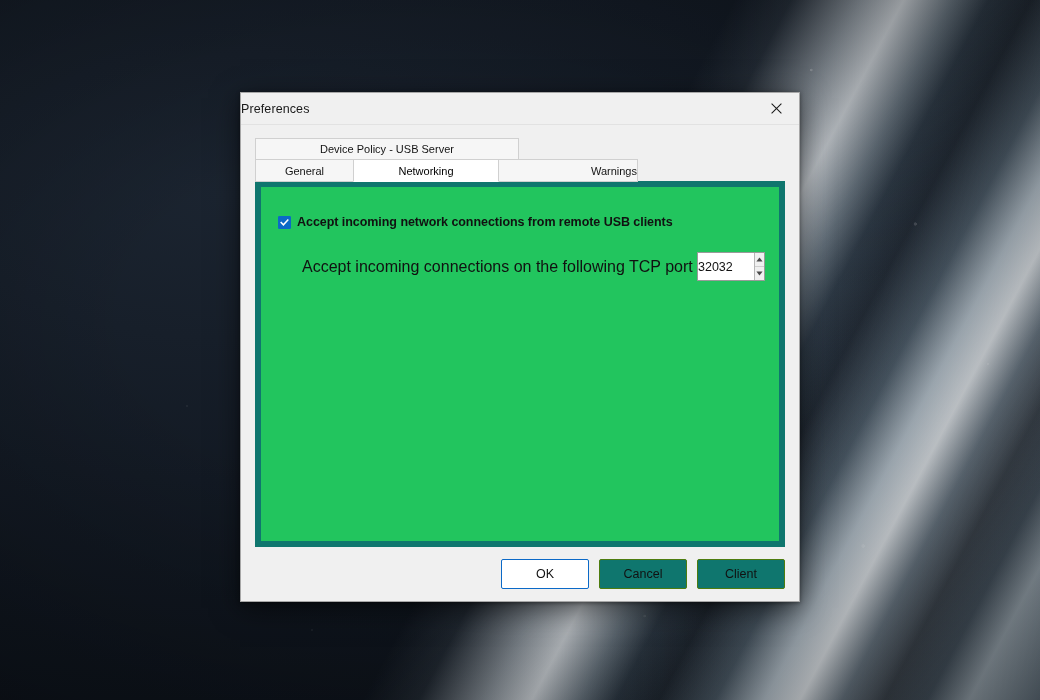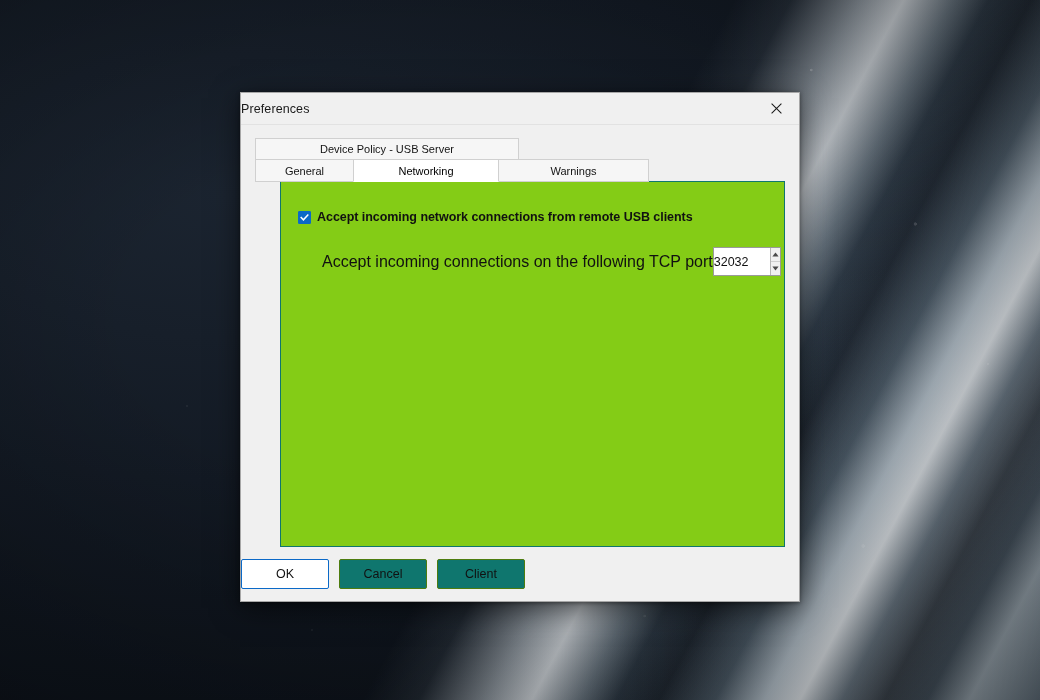--- a/index.html
+++ b/index.html
@@ -153,32 +153,31 @@
     border-bottom-color: #ffffff;
     color: #000;
     z-index: 3;
   }
   
   .t-dev-server  { width: 264px; }
   .t-dev-client  { width: 259px; }
   .t-general     { width: 99px; }
   .t-networking  { width: 146px; }
   .t-ipfilters   { width: 128px; }
-  .t-warnings    { width: 151px; }
+  .t-warnings    { width: 140px; justify-content: flex-end; }
 
   
   .tabpage {
-    border: 1px solid #0f766e;
-    background: #84cc16;
+    border: 6px solid #0f766e;
+    background: #22c55e;
     flex: 1;
     margin-top: -1px;
     position: relative;
     z-index: 1;
     min-height: 0;
-    margin-left: 25px;
   }
 
   .chk-row {
     display: flex;
     align-items: center;
     margin: 28px 0 0 17px;
   }
   .checkbox {
     width: 13px;
     height: 13px;
@@ -251,20 +250,22 @@
   }
   .spin-btn.up { border-bottom: 1px solid #cfcfcf; }
   .spin-btn svg { display: block; }
 
   
   .footer {
     height: 54px;
     min-height: 54px;
     display: flex;
     align-items: center;
+    justify-content: flex-end;
+    padding-right: 14px;
     gap: 10px;
     background: #f0f0f0;
   }
   .btn {
     width: 88px;
     height: 30px;
     background: #0f766e;
     border: 1px solid #4d7c0f;
     border-radius: 2px;
     font-size: 12.5px;

